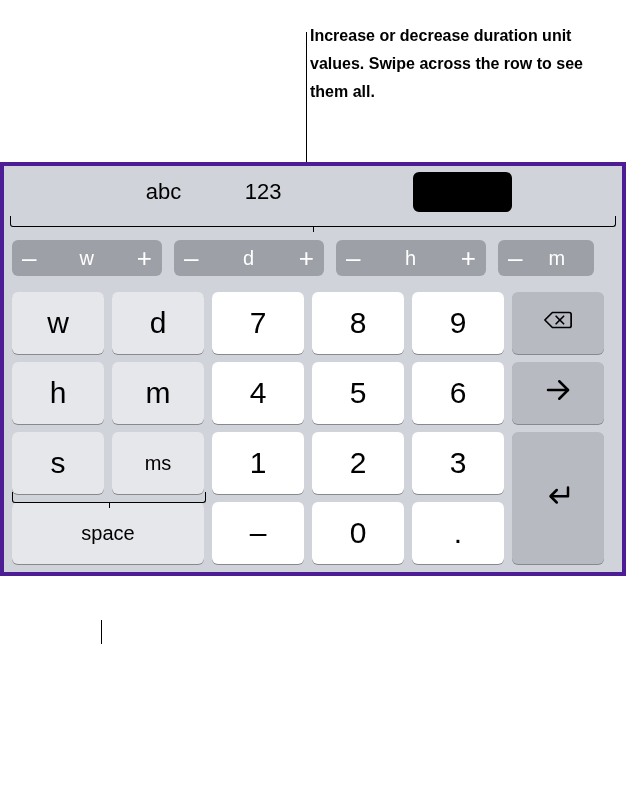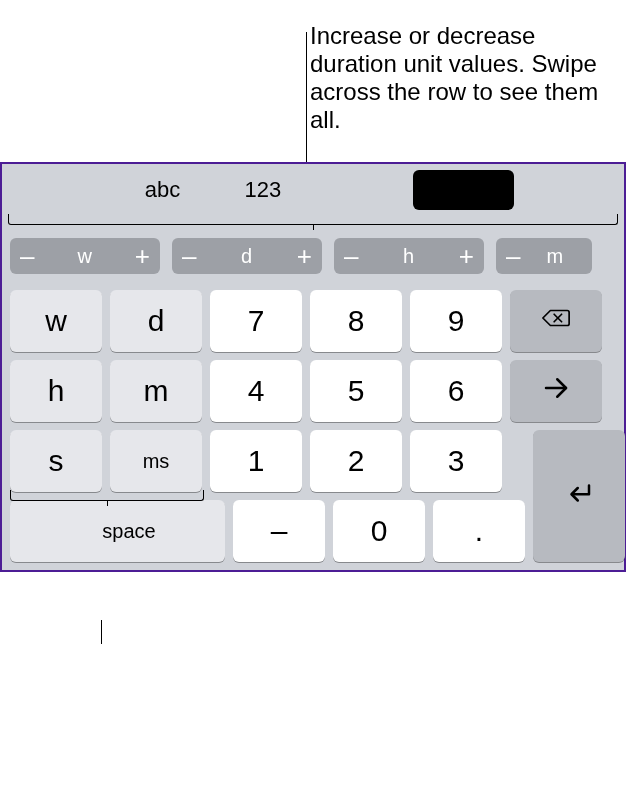--- a/index.html
+++ b/index.html
@@ -15,44 +15,44 @@
 
   .stage {
     position: relative;
     width: 627px;
     height: 785px;
   }
 
   
   .callout {
     position: absolute;
-    font-size: 24px;
+    font-size: 16px;
     line-height: 28px;
     color: #000;
-    font-weight: 400;
+    font-weight: 700;
   }
   .callout-top { left: 310px; top: 22px; width: 290px; }
   .callout-bottom { left: 105px; top: 640px; width: 260px; }
 
   
   .leader {
     position: absolute;
     background: #000;
   }
   .leader-top-v { left: 306px; top: 32px; width: 1px; height: 198px; }
   .leader-bottom-v { left: 101px; top: 620px; width: 1px; height: 24px; }
 
   
   .kbd {
     position: absolute;
     left: 0px;
     top: 162px;
     width: 626px;
     box-sizing: border-box;
-    border: 2px solid #4c1d95;
+    border: 4px solid #4c1d95;
     background: #d0d3d9;
   }
 
   
   .toolbar {
     display: flex;
     align-items: center;
     padding: 6px 10px 6px 10px;
     gap: 0;
     background: #d0d3d9;
@@ -134,21 +134,21 @@
     font-size: 30px;
     color:#000;
     box-shadow: 0 1px 0 rgba(0,0,0,0.35);
     user-select:none;
   }
   .key-white { background:#fff; }
   .key-grey  { background:#e6e7eb; }
   .key-dark  { background:#b7bac0; }
 
   .w1 { flex: 0 0 92px; }
-  .w2 { flex: 0 0 192px; padding-left: 23px; }
+  .w2 { flex: 0 0 192px; }
   .spacer-w1 { flex:0 0 92px; height:62px; visibility:hidden; }
 
   .key .small { font-size: 20px; }
   .key svg { width: 30px; height: 30px; }
 
   
   .bracket-bottom {
     position:absolute;
     left: 8px;
     width: 192px;

